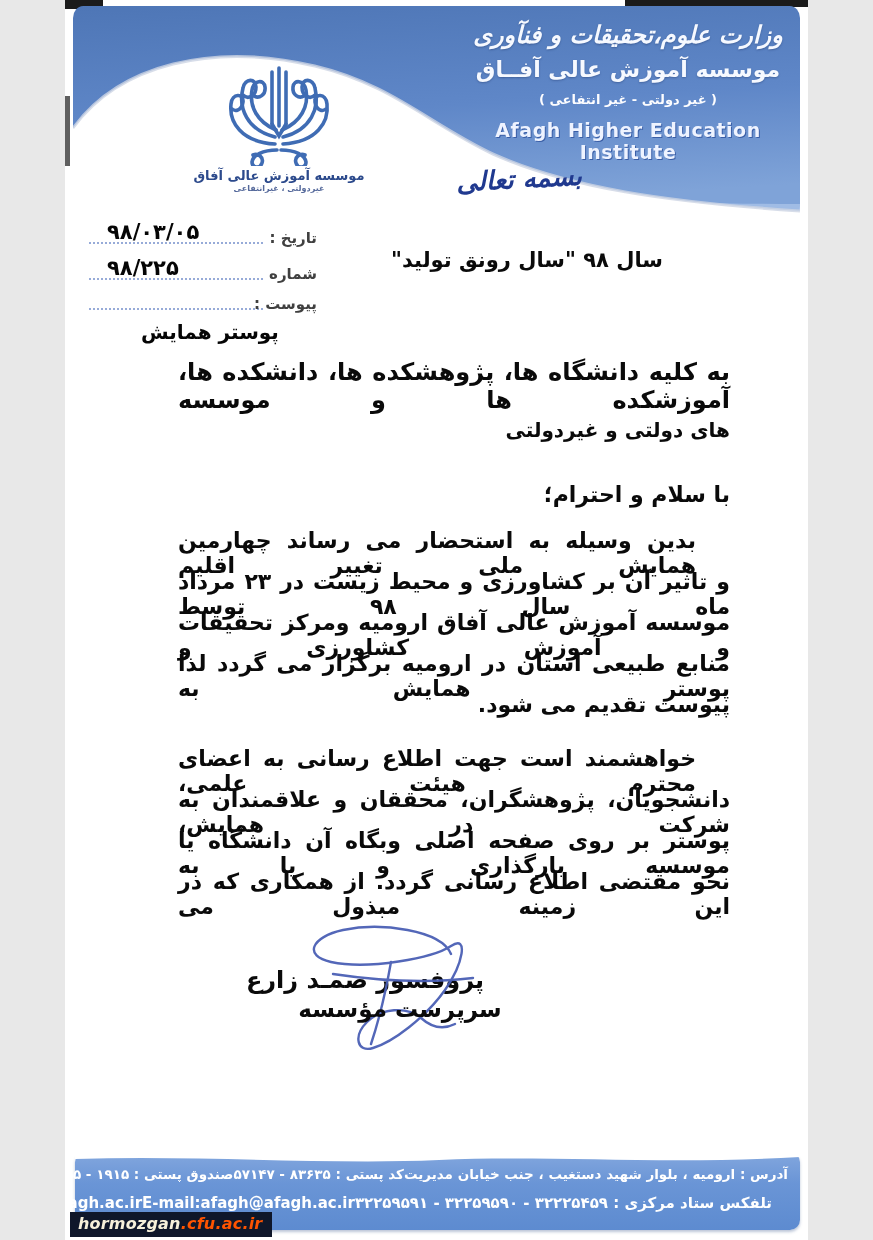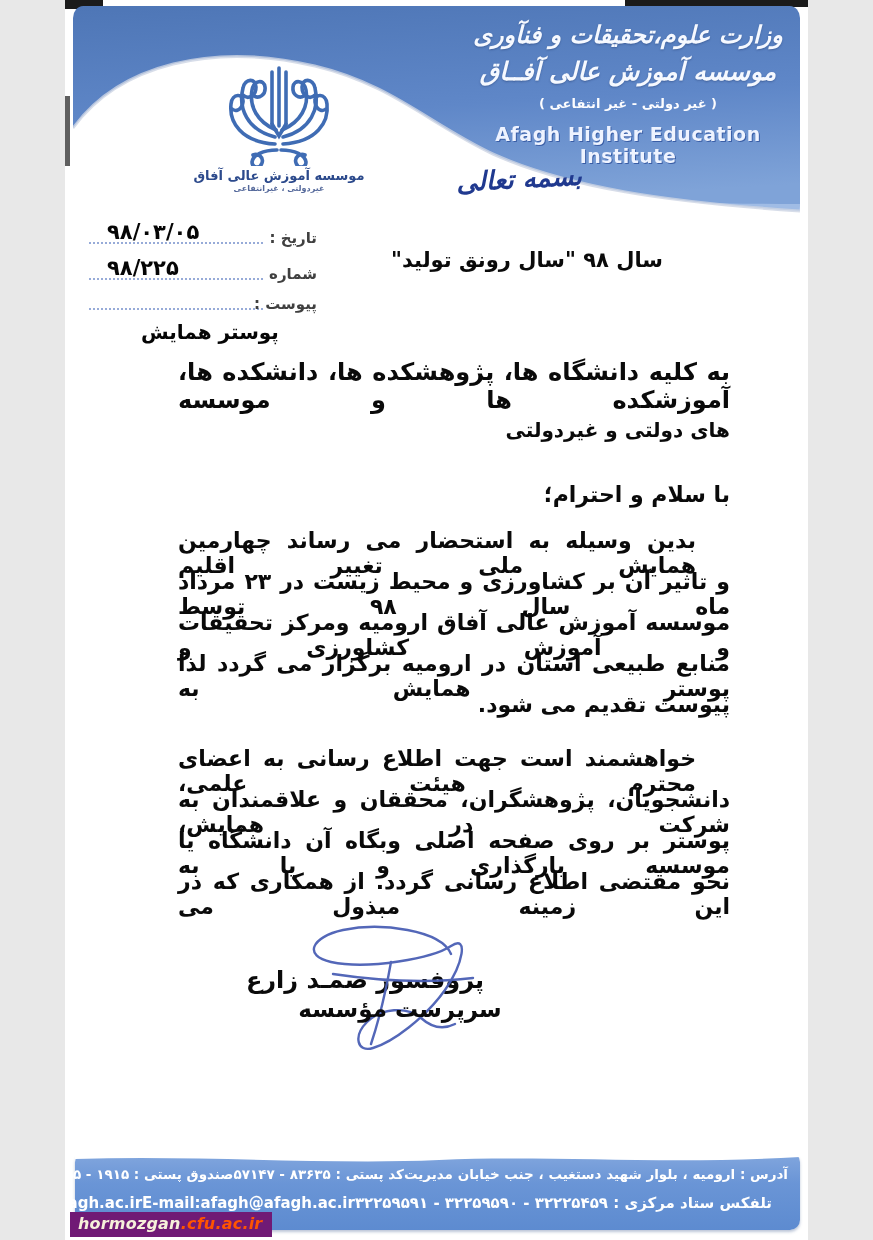--- a/index.html
+++ b/index.html
@@ -10,21 +10,21 @@
   .scan-mark.m1{left:0;top:0;width:38px;height:9px;}
   .scan-mark.m2{left:560px;top:0;width:313px;height:7px;}
   .scan-mark.m3{left:0;top:96px;width:5px;height:70px;opacity:.7;}
 
   
   .header{position:absolute;left:8px;right:8px;top:6px;height:212px;}
   .header svg.bg{position:absolute;inset:0;width:100%;height:100%;}
   .h-right{position:absolute;right:12px;top:14px;width:320px;text-align:center;color:#f6f9ff;}
   .h-ministry{font-size:24px;font-weight:700;font-style:italic;line-height:1.3;
               text-shadow:0 1px 2px rgba(20,40,90,.35);}
-  .h-institute{font-size:25px;font-weight:800;font-style:italic;margin-top:6px;
+  .h-institute{font-size:22px;font-weight:800;margin-top:6px;
                text-shadow:0 1px 2px rgba(20,40,90,.35);}
   .h-subtitle{font-size:13px;font-weight:700;margin-top:10px;color:#fdfdff;}
   .h-english{font-size:19px;font-weight:800;margin-top:12px;direction:ltr;
              letter-spacing:.5px;color:#eef3ff;text-shadow:1px 1px 0 #3a5ea6;}
   .logo-block{position:absolute;left:96px;top:52px;width:220px;text-align:center;}
   .logo-block svg{display:block;margin:0 auto;}
   .logo-caption{font-size:13px;font-weight:800;color:#2c4a8c;margin-top:2px;}
   .logo-subcaption{font-size:8px;font-weight:700;color:#55699b;margin-top:1px;}
   .besmeh{position:absolute;left:356px;top:158px;width:180px;text-align:center;
           color:#20398f;font-size:26px;font-weight:800;font-style:italic;
@@ -65,21 +65,21 @@
           box-shadow:0 2px 3px rgba(60,90,140,.35);}
   .footer svg.fwave{position:absolute;top:-1px;left:0;width:100%;height:16px;}
   .f-line1{position:absolute;top:14px;left:12px;right:12px;display:flex;
            justify-content:space-between;direction:rtl;color:#ffffff;
            font-size:13.5px;font-weight:700;white-space:nowrap;}
   .f-line2{position:absolute;top:42px;left:34px;right:28px;display:flex;
            justify-content:space-between;direction:rtl;color:#ffffff;
            font-size:15px;font-weight:700;white-space:nowrap;}
   .ltr{direction:ltr;unicode-bidi:isolate;}
 
-  .watermark{position:absolute;left:5px;top:1212px;background:#701a75;
+  .watermark{position:absolute;left:5px;top:1212px;background:#0f172a;
              padding:2px 10px 4px 8px;font-size:16px;font-weight:800;font-style:italic;
              direction:ltr;letter-spacing:.2px;}
   .watermark .wm1{color:#f6f0da;}
   .watermark .wm2{color:#ff5400;}
 </style>
 </head>
 <body>
 
 <div class="page">
 

